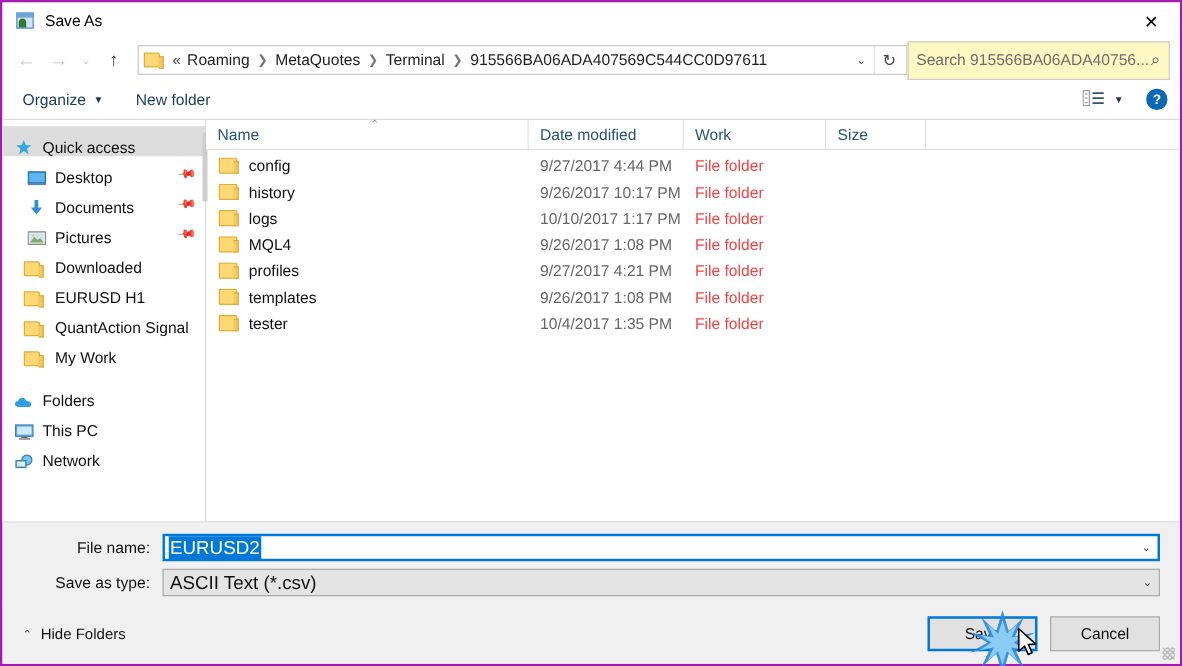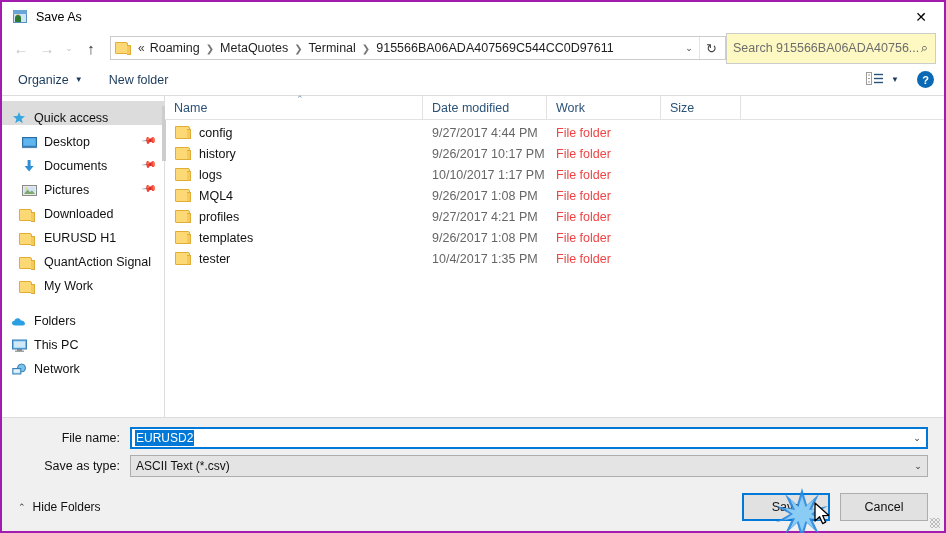--- a/index.html
+++ b/index.html
@@ -156,21 +156,21 @@
     flex: 0 0 66px; padding: 8px 16px 0 16px;
   }
   .formrow { display: flex; align-items: center; height: 24px; margin-bottom: 4px; }
   .formlabel { width: 112px; flex: 0 0 112px; text-align: right; padding-right: 10px; font-size: 12.5px; color: #111; }
   .combo {
     flex: 1 1 auto; height: 22px; display: flex; align-items: center;
     background: #fff; border: 1px solid #a0a0a0; padding-left: 3px;
   }
   .combo.focused { border: 2px solid #0078d7; }
   .combo.disabled { background: #e4e4e4; border: 1px solid #adadad; color: #2a2a2a; }
-  .combo-value { flex: 1 1 auto; font-size: 12px; color: #111; padding-left: 2px;}
+  .combo-value { flex: 1 1 auto; font-size: 15px; color: #111; padding-left: 2px;}
   .combo-value.sel { background: #0078d7; color: #fff; display: inline-block; flex: 0 0 auto; padding: 1px 1px; }
   .combo-caret { width: 18px; flex: 0 0 18px; text-align:center; font-size: 9px; color: #333; }
 
   
   .footer {
     flex: 0 0 48px; background: #f0f0f0;
     display: flex; align-items: center; padding: 0 16px; position: relative;
   }
   .hide-folders { display:flex; align-items:center; gap:7px; font-size: 12px; color: #111; }
   .hf-caret { font-size: 9px; color:#333; }

